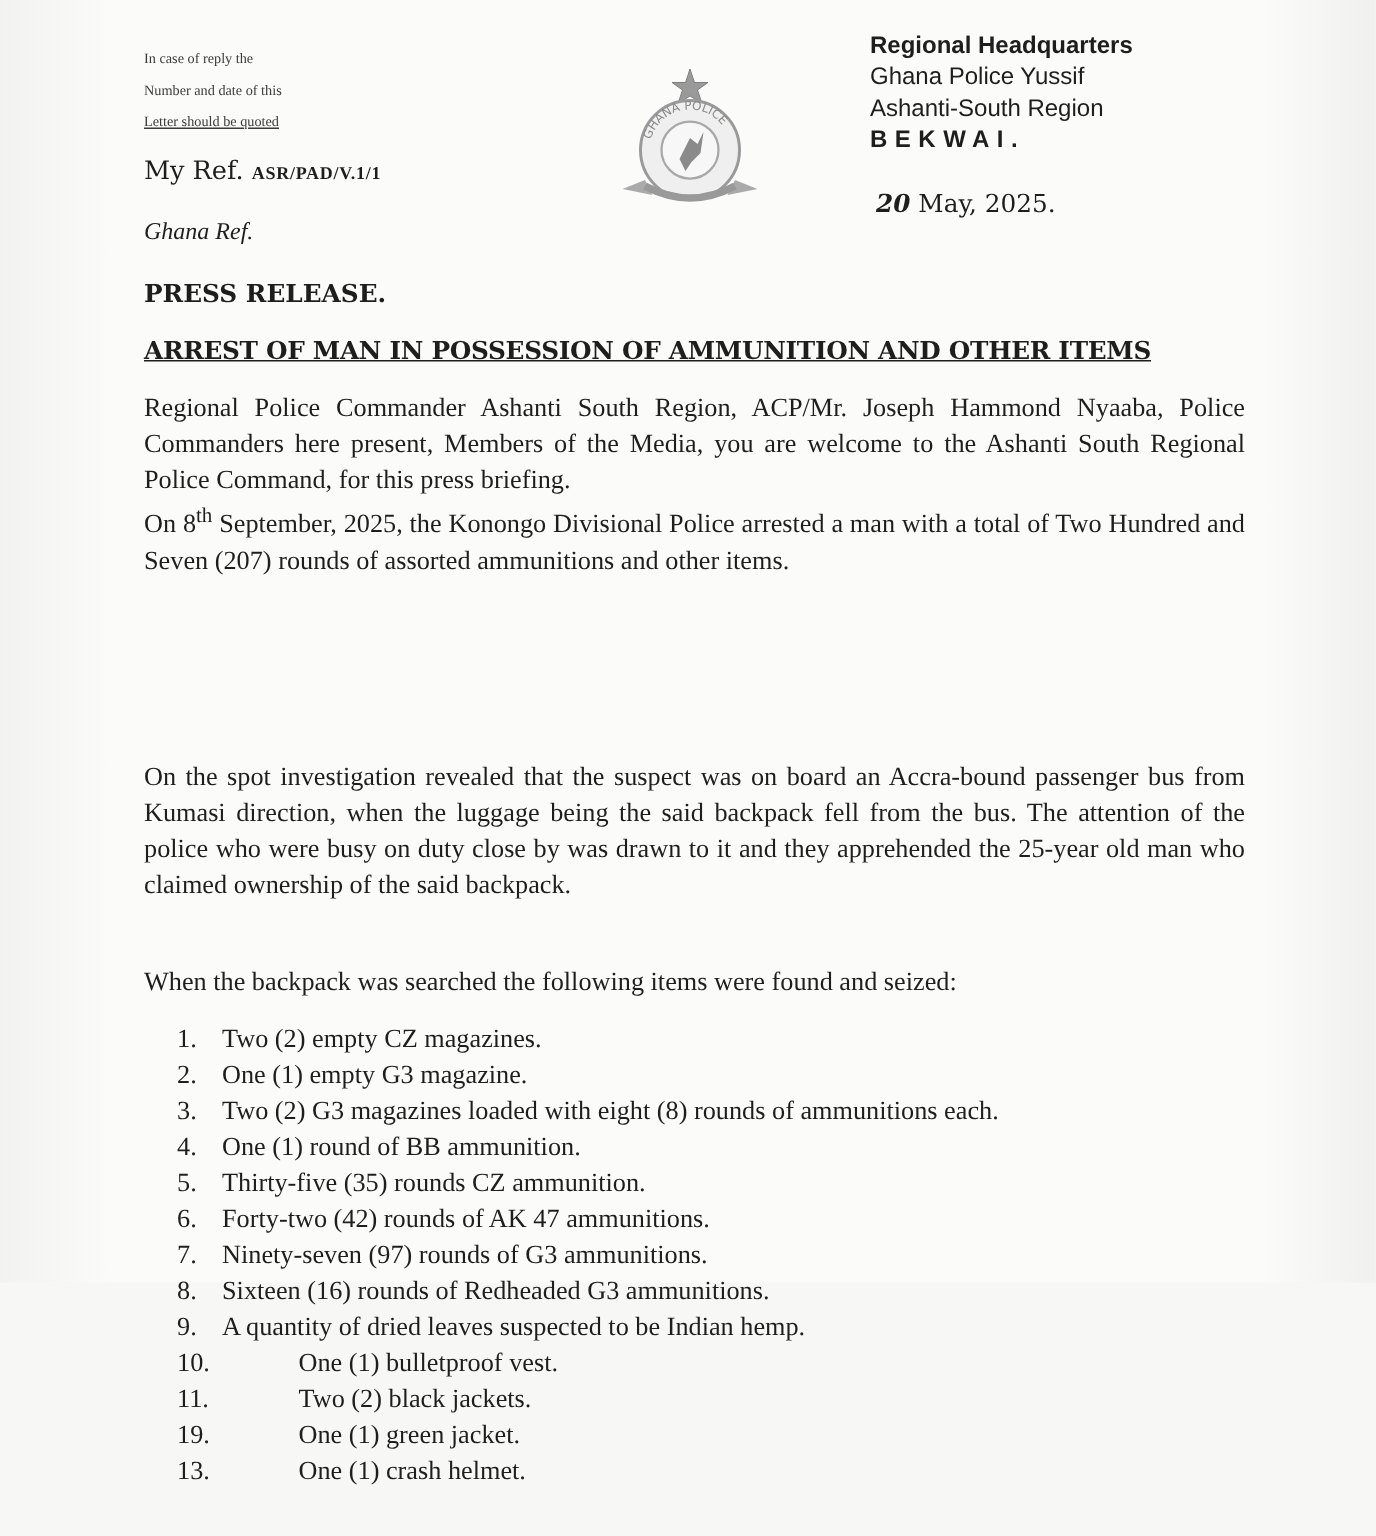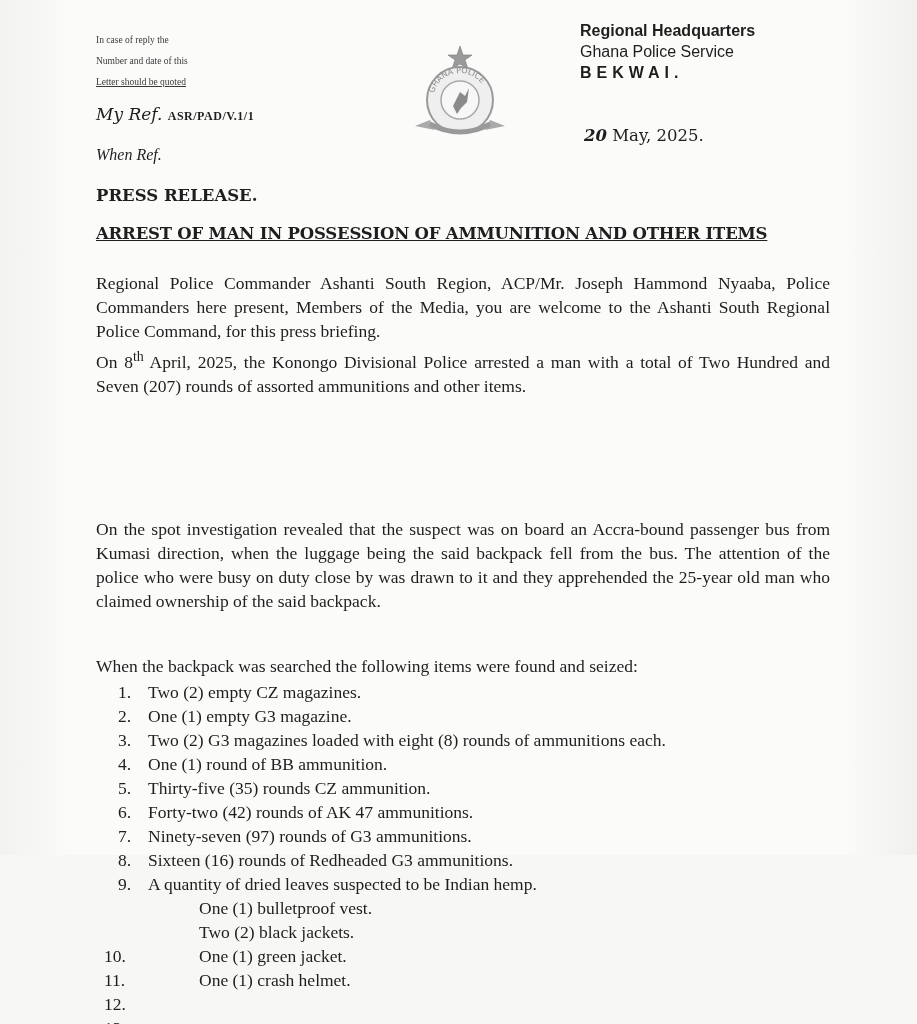--- a/index.html
+++ b/index.html
@@ -11,99 +11,100 @@
     position: relative;
   }
   .page { position: absolute; left: 0; top: 0; width: 917px; height: 855px;
     background: linear-gradient(90deg, #f2f2f0 0%, #fbfbfa 8%, #fbfbfa 92%, #f0f0ee 100%); }
   .abs { position: absolute; }
 
   .reply-note { left: 96px; top: 30px; font-family: "Liberation Serif", serif; font-size: 9.5px; color: #3a3a3a; line-height: 21px; }
   .reply-note .u { text-decoration: underline; }
 
   .myref { left: 96px; top: 104px; font-size: 17px; }
-  .myref .lbl { font-style: italic; font-family: "DejaVu Serif", serif; }
+  .myref .lbl { font-family: "DejaVu Serif", serif; }
   .myref .val { font-weight: bold; font-family: Liberation Serif, serif; letter-spacing: 0.5px; font-size: 12px; margin-top: 16px;}
 
   .yourref { left: 96px; top: 146px; font-size: 16px; font-style: italic; font-family: "Liberation Serif", serif; }
 
   .crest { left: 405px; top: 44px; width: 110px; height: 100px; }
 
   .hq { left: 580px; top: 20px; font-size: 16px; line-height: 21px; font-family: Liberation Sans, sans-serif; }
   .hq .b { font-weight: bold; }
   .hq .sp { letter-spacing: 5px; font-weight: bold; }
 
   .date { left: 584px; top: 126px; font-size: 16.5px; }
   .date .day { font-style: italic; font-weight: bold; }
 
   .press { left: 96px; top: 186px; font-size: 16.5px; font-weight: bold; font-family: "DejaVu Serif", serif; }
   .title { left: 96px; top: 224px; font-size: 16.5px; font-weight: bold; text-decoration: underline; font-family: "DejaVu Serif", serif; letter-spacing: -0.2px; }
 
-  .para { left: 96px; width: 734px; font-family: "Liberation Serif", serif; font-size: 17.5px; line-height: 24px; text-align: justify; text-align-last: left; margin-top: 12px; }
+  .para { left: 96px; width: 734px; font-family: "Liberation Serif", serif; font-size: 17.5px; line-height: 24px; text-align: justify; text-align-last: left; }
   .para sup { font-size: 14px; }
   .p1 { top: 259px; }
   .p2 { top: 333px; }
   .p3 { top: 414px; }
   .p4 { top: 505px; }
   .p5 { top: 642px; }
 
   .list { left: 96px; top: 680px; font-family: "Liberation Serif", serif; font-size: 17.5px; line-height: 24px; margin: 0; padding: 0; list-style: none; }
   .list li { position: relative; height: 24px; white-space: nowrap; }
   .list .num { position: absolute; left: 22px; }
   .list .txt { position: absolute; left: 52px; }
-  .list li.wide .num { left: 8px; margin-top: 48px; }
+  .list li.wide .num { left: 22px; }
   .list li.wide .txt { left: 103px; }
 </style>
 </head>
 <body>
 
 <div class="page">
 
   <div class="abs reply-note">
     <div>In case of reply the</div>
     <div>Number and date of this</div>
     <div class="u">Letter should be quoted</div>
   </div>
 
   <div class="abs myref">
     <span class="lbl">My Ref.</span>
     <span class="val">ASR/PAD/V.1/1</span>
   </div>
 
-  <div class="abs yourref">When Ref.</div>
+  <div class="abs yourref">Ghana Ref.</div>
 
   <div class="abs crest">
     <svg width="110" height="100" viewBox="0 0 110 100">
       <polygon points="55,2 58,11 67,11 60,16 63,25 55,20 47,25 50,16 43,11 52,11" fill="#9a9a9a" stroke="#777" stroke-width="0.6"></polygon>
       <circle cx="55" cy="56" r="33" fill="#efefef" stroke="#9a9a9a" stroke-width="2"></circle>
       <circle cx="55" cy="56" r="19" fill="#f7f7f7" stroke="#a8a8a8" stroke-width="1.5"></circle>
       <path d="M48,62 L55,48 L60,52 L64,44 L62,58 L56,64 L52,70 Z" fill="#8a8a8a"></path>
       <path id="arc" d="M28,56 A27,27 0 0,1 82,56" fill="none"></path>
       <text font-size="8" fill="#8a8a8a" font-family="DejaVu Sans, sans-serif"><textPath href="#arc" startOffset="8%">GHANA POLICE</textPath></text>
       <path d="M10,82 L25,76 L30,86 Z" fill="#aaa"></path>
       <path d="M100,82 L85,76 L80,86 Z" fill="#aaa"></path>
       <path d="M25,80 Q55,96 85,80" fill="none" stroke="#999" stroke-width="5"></path>
     </svg>
   </div>
 
   <div class="abs hq">
     <div class="b">Regional Headquarters</div>
-    <div>Ghana Police Service</div>
+    <div>Ghana Police Yussif</div>
+    <div>Ashanti-South Region</div>
     <div class="sp">BEKWAI.</div>
   </div>
 
   <div class="abs date">
     <span class="day">20</span><span> May, 2025.</span>
   </div>
 
   <div class="abs press">PRESS RELEASE.</div>
   <div class="abs title">ARREST OF MAN IN POSSESSION OF AMMUNITION AND OTHER ITEMS</div>
 
   <div class="abs para p1">Regional Police Commander Ashanti South Region, ACP/Mr. Joseph Hammond Nyaaba, Police Commanders here present, Members of the Media, you are welcome to the Ashanti South Regional Police Command, for this press briefing.</div>
-  <div class="abs para p2"><span>On 8</span><sup>th</sup><span> April, 2025, the Konongo Divisional Police arrested a man with a total of Two Hundred and Seven (207) rounds of assorted ammunitions and other items.</span></div>
+  <div class="abs para p2"><span>On 8</span><sup>th</sup><span> September, 2025, the Konongo Divisional Police arrested a man with a total of Two Hundred and Seven (207) rounds of assorted ammunitions and other items.</span></div>
   <div class="abs para p4">On the spot investigation revealed that the suspect was on board an Accra-bound passenger bus from Kumasi direction, when the luggage being the said backpack fell from the bus. The attention of the police who were busy on duty close by was drawn to it and they apprehended the 25-year old man who claimed ownership of the said backpack.</div>
   <div class="abs para p5">When the backpack was searched the following items were found and seized:</div>
 
   <ul class="abs list">
     <li>
         <span class="num">1.</span>
         <span class="txt">Two (2) empty CZ magazines.</span>
       </li>
     <li>
         <span class="num">2.</span>
@@ -139,21 +140,21 @@
       </li>
     <li class="wide">
         <span class="num">10.</span>
         <span class="txt">One (1) bulletproof vest.</span>
       </li>
     <li class="wide">
         <span class="num">11.</span>
         <span class="txt">Two (2) black jackets.</span>
       </li>
     <li class="wide">
-        <span class="num">12.</span>
+        <span class="num">19.</span>
         <span class="txt">One (1) green jacket.</span>
       </li>
     <li class="wide">
         <span class="num">13.</span>
         <span class="txt">One (1) crash helmet.</span>
       </li>
   </ul>
 
 </div>
 

